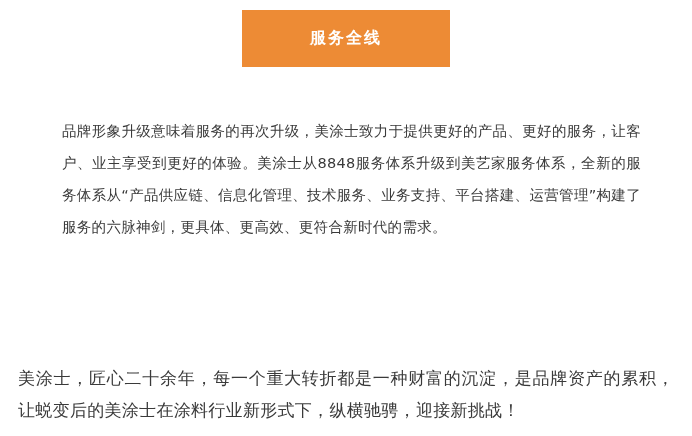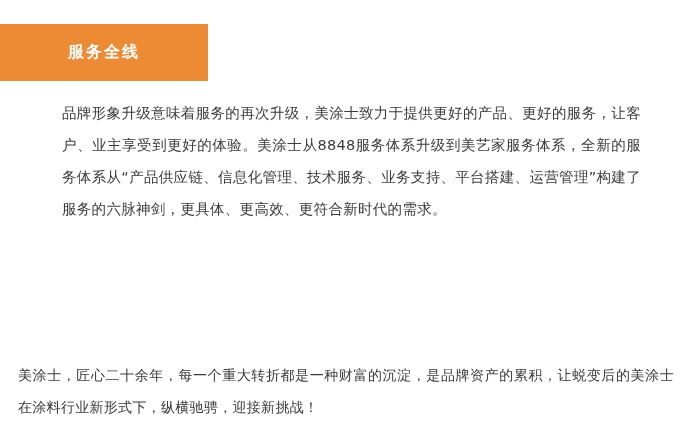--- a/index.html
+++ b/index.html
@@ -14,57 +14,58 @@
     color: #333333;
     overflow: hidden;
   }
   .page {
     position: relative;
     width: 692px;
     height: 436px;
     box-sizing: border-box;
   }
   .banner-wrap {
-    padding-top: 24px;
+    padding-top: 10px;
     display: flex;
+    justify-content: center;
   }
   .banner {
     width: 208px;
     background: #ed8b35;
     padding: 13px 0 14px 0;
     text-align: center;
     box-sizing: border-box;
   }
   .banner-line {
     color: #ffffff;
     font-size: 16px;
     font-weight: bold;
     letter-spacing: 2px;
     line-height: 30px;
   }
   .body-block {
-    margin-top: 16px;
+    margin-top: 48px;
     padding-left: 62px;
     padding-right: 51px;
   }
   .para-indent {
     font-size: 14.5px;
     line-height: 32px;
     color: #3a3a3a;
     text-align: justify;
     letter-spacing: 0.3px;
   }
   .bottom-block {
     position: absolute;
     left: 18px;
     right: 18px;
     top: 345px;
   }
   .para-bottom {
-    font-size: 14px;
+    font-size: 17px;
     line-height: 32px;
     color: #3a3a3a;
     text-align: justify;
     letter-spacing: 0.3px;
   }
 </style>
 </head>
 <body>
 
 <div class="page">

